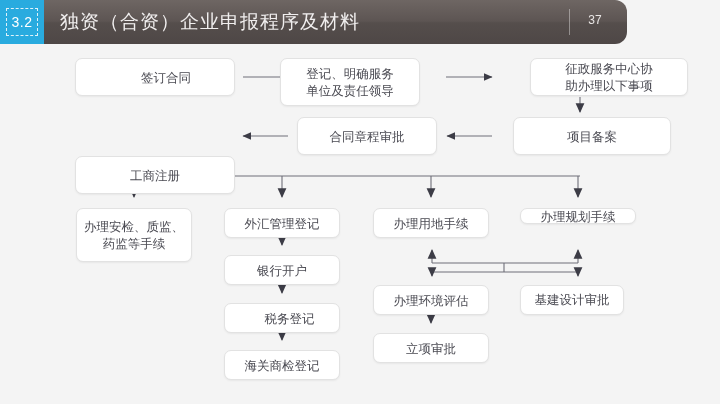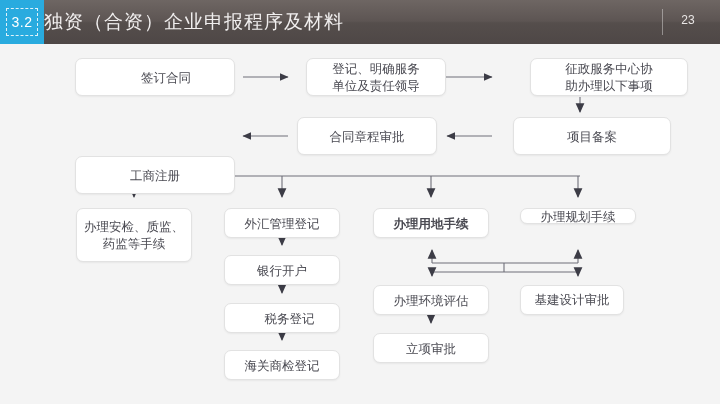--- a/index.html
+++ b/index.html
@@ -5,35 +5,35 @@
   html,body{margin:0;padding:0;}
   body{
     width:720px;height:404px;
     background:#f4f4f4;
     font-family:"Liberation Sans","DejaVu Sans",sans-serif;
     overflow:hidden;
     position:relative;
   }
   
   .header{
-    position:absolute;left:0;top:0;width:720px;height:44px;
+    position:absolute;left:0;top:0;width:627px;height:44px;
     background:linear-gradient(180deg,#6e6663 0%,#5d5553 48%,#554e4c 52%,#4e4746 100%);
-    display:flex;align-items:center;
+    display:flex;align-items:center;border-radius:12px;
   }
   .badge-wrap{
     width:44px;height:44px;background:#29abdf;
     display:flex;align-items:center;justify-content:center;flex:0 0 44px;
   }
   .badge{
     width:30px;height:26px;border:1px dashed rgba(255,255,255,.85);
     display:flex;align-items:center;justify-content:center;
     color:#ffffff;font-size:14px;letter-spacing:.5px;
   }
   .header-title{
-    color:#f0eeee;font-size:19px;margin-left:0;
+    color:#f0eeee;font-size:19px;margin-left:16px;
     letter-spacing:1px;white-space:nowrap;
     font-family:"DejaVu Sans","Liberation Sans",sans-serif;
   }
   .page-sep{
     position:absolute;right:57px;top:9px;width:1px;height:26px;
     background:rgba(255,255,255,.38);
   }
   .page-num{
     position:absolute;right:18px;top:13px;
     color:#e9e6e5;font-size:12px;width:28px;text-align:center;
@@ -60,21 +60,21 @@
 </style>
 </head>
 <body>
 
 <div class="header">
   <div class="badge-wrap">
     <div class="badge">3.2</div>
   </div>
   <div class="header-title">独资（合资）企业申报程序及材料</div>
   <div class="page-sep"></div>
-  <div class="page-num">23</div>
+  <div class="page-num">37</div>
 </div>
 
 <div class="canvas">
 
   <svg class="wires" viewBox="0 0 720 360">
     <defs>
       <marker id="ah-r" markerWidth="9" markerHeight="9" refX="7.5" refY="4" orient="auto">
         <path d="M0,0.5 L8,4 L0,7.5 z" fill="#3c3c46"></path>
       </marker>
       <marker id="ah-l" markerWidth="9" markerHeight="9" refX="7.5" refY="4" orient="auto">
@@ -117,33 +117,33 @@
       <path d="M504,219 L504,228"></path>
       <path d="M432,228 L578,228"></path>
       <path d="M432,228 L432,232" marker-end="url(#ah-d)"></path>
       <path d="M578,228 L578,232" marker-end="url(#ah-d)"></path>
 
       <line x1="431" y1="272" x2="431" y2="279" marker-end="url(#ah-d)"></line>
     </g>
   </svg>
 
   <div class="box" style="left:75px;top:14px;width:160px;height:38px;padding-left:26px;">签订合同</div>
-  <div class="box" style="left:306px;top:14px;width:140px;height:38px;">登记、明确服务
+  <div class="box" style="left:280px;top:14px;width:140px;height:48px;">登记、明确服务
 单位及责任领导</div>
   <div class="box" style="left:530px;top:14px;width:158px;height:38px;">征政服务中心协
 助办理以下事项</div>
 
   <div class="box" style="left:75px;top:73px;width:160px;height:38px;margin-top:39px;">工商注册</div>
   <div class="box" style="left:297px;top:73px;width:140px;height:38px;">合同章程审批</div>
   <div class="box" style="left:501px;top:73px;width:158px;height:38px;margin-left:12px;">项目备案</div>
 
   <div class="box" style="left:76px;top:164px;width:116px;height:54px;">办理安检、质监、
 药监等手续</div>
   <div class="box" style="left:224px;top:164px;width:116px;height:30px;">外汇管理登记</div>
-  <div class="box" style="left:373px;top:164px;width:116px;height:30px;font-weight:bold;">办理用地手续</div>
+  <div class="box" style="left:373px;top:164px;width:116px;height:30px;">办理用地手续</div>
   <div class="box" style="left:520px;top:164px;width:116px;height:16px;">办理规划手续</div>
 
   <div class="box" style="left:224px;top:211px;width:116px;height:30px;">银行开户</div>
   <div class="box" style="left:224px;top:259px;width:116px;height:30px;padding-left:19px;">税务登记</div>
   <div class="box" style="left:224px;top:306px;width:116px;height:30px;">海关商检登记</div>
 
   <div class="box" style="left:373px;top:241px;width:116px;height:30px;">办理环境评估</div>
   <div class="box" style="left:520px;top:241px;width:104px;height:30px;font-family:Liberation Serif, serif;">基建设计审批</div>
   <div class="box" style="left:373px;top:289px;width:116px;height:30px;">立项审批</div>
 

